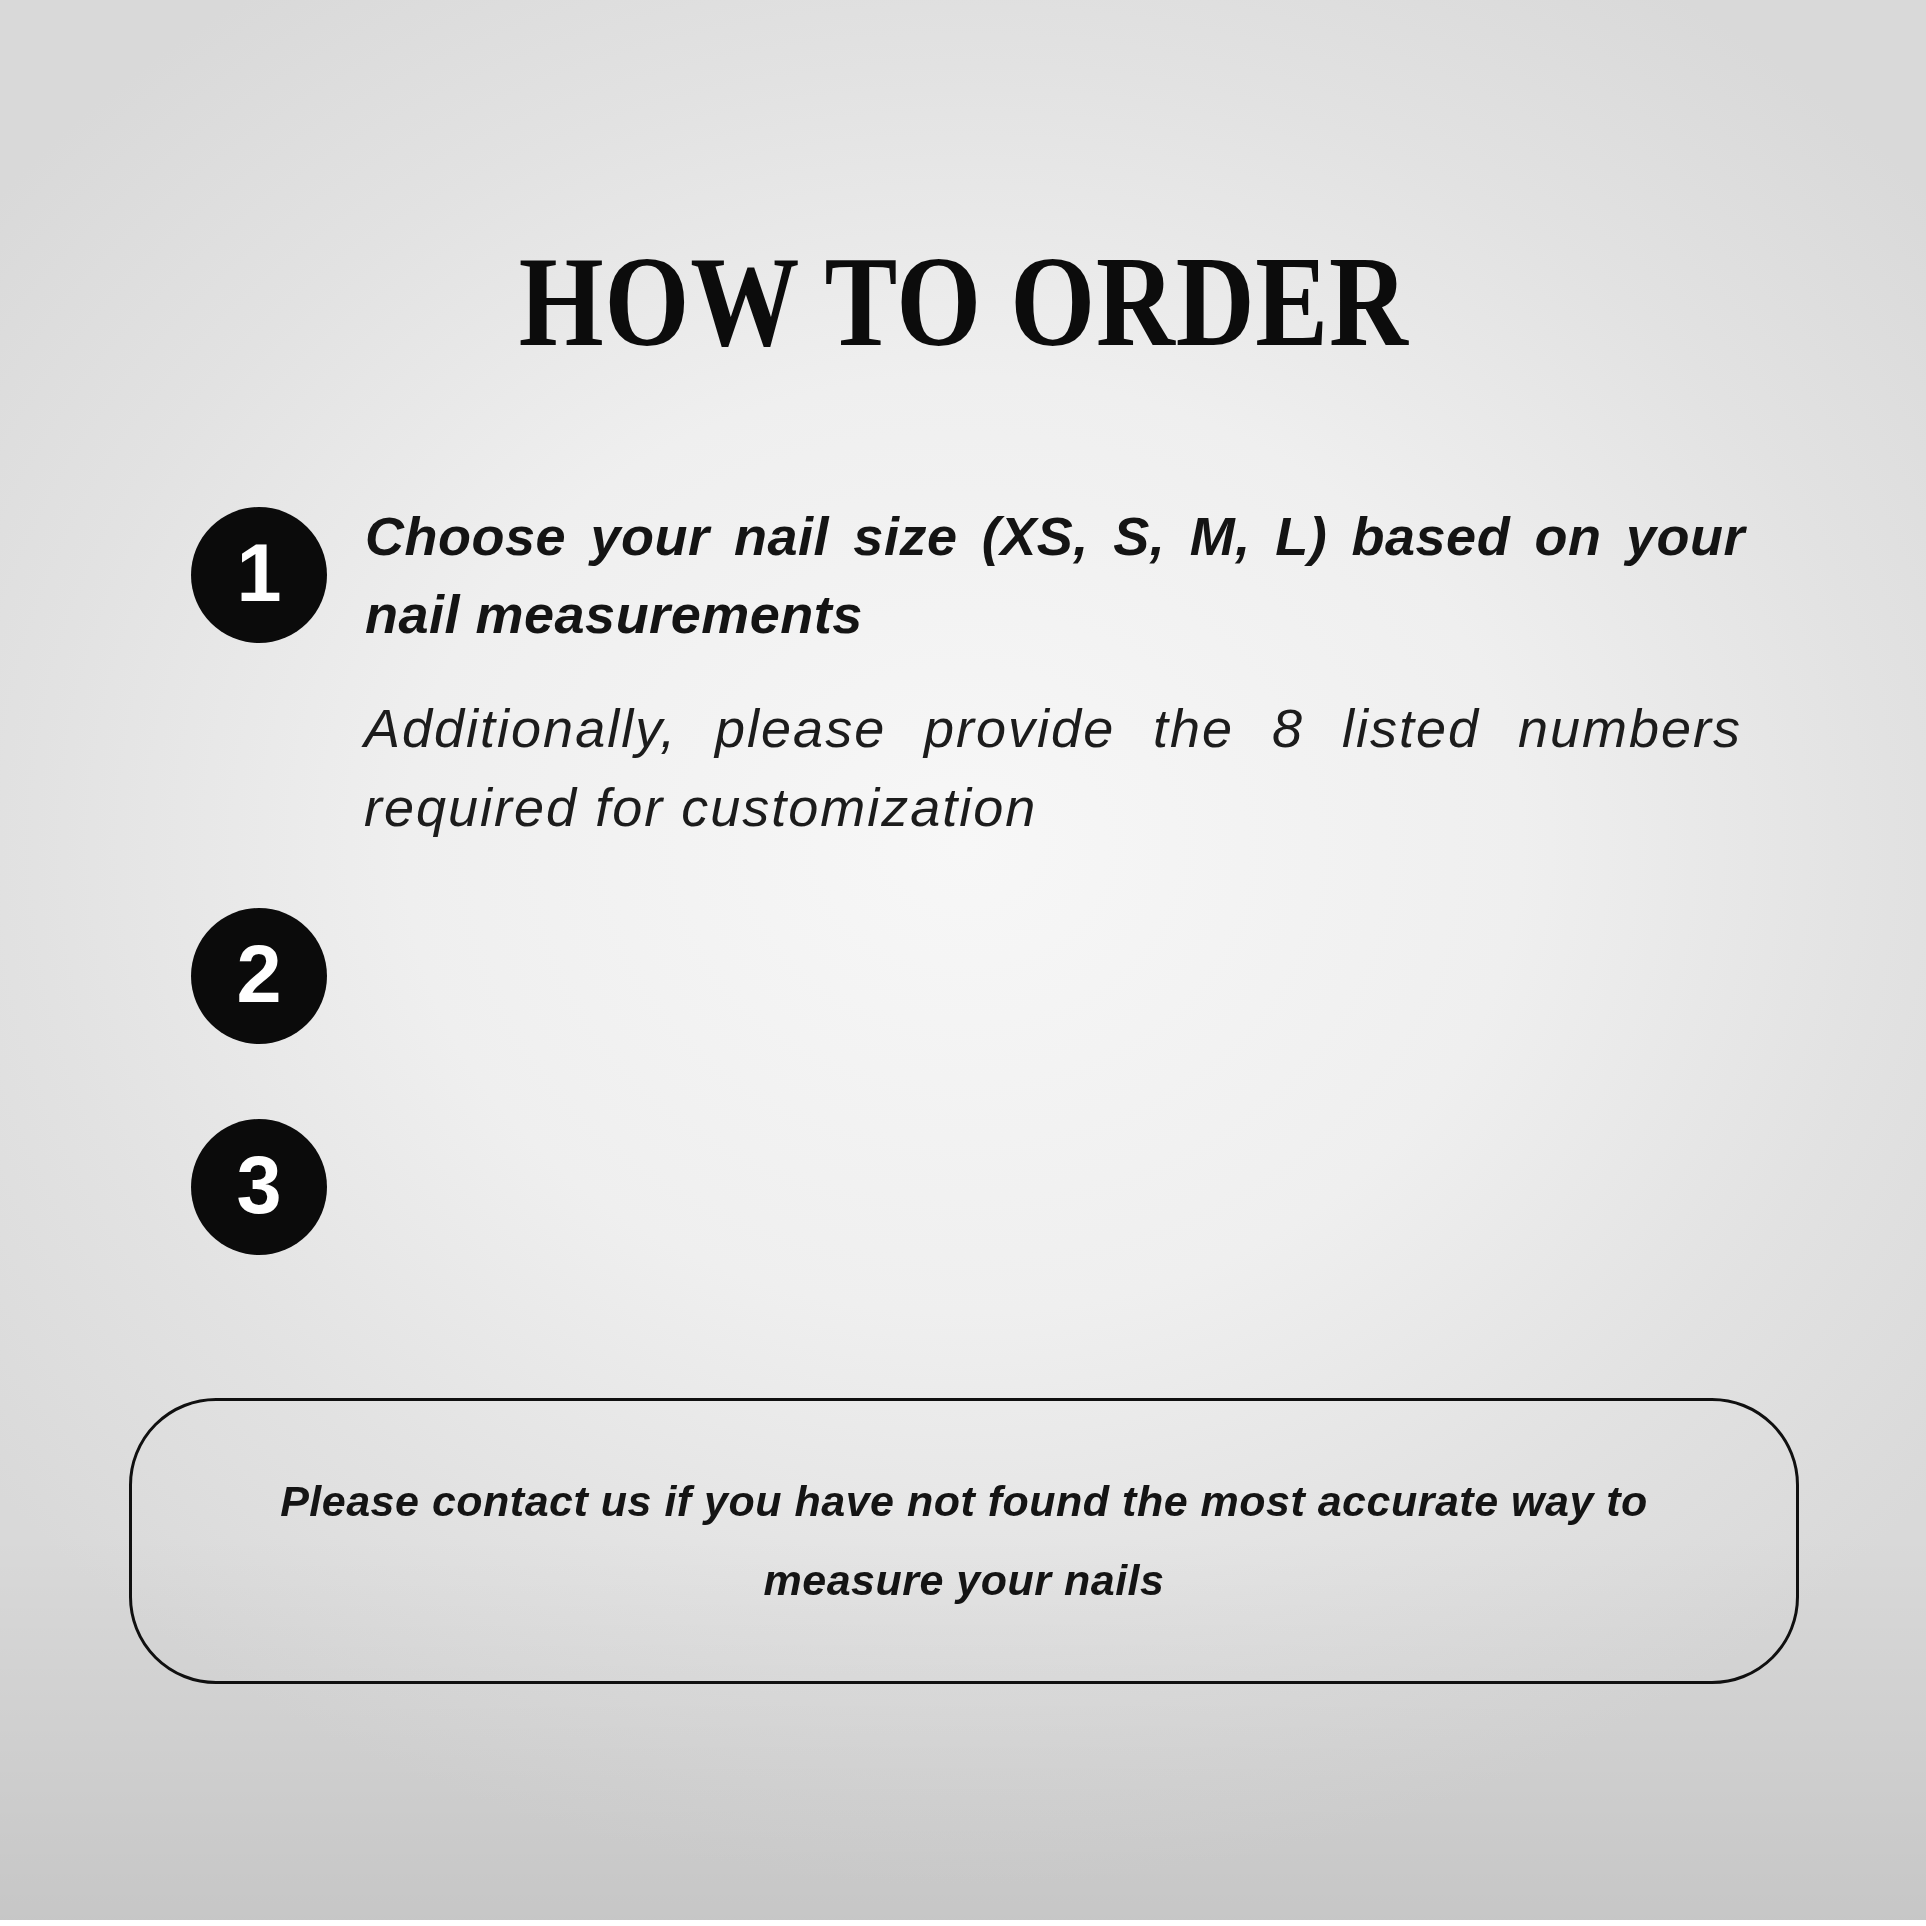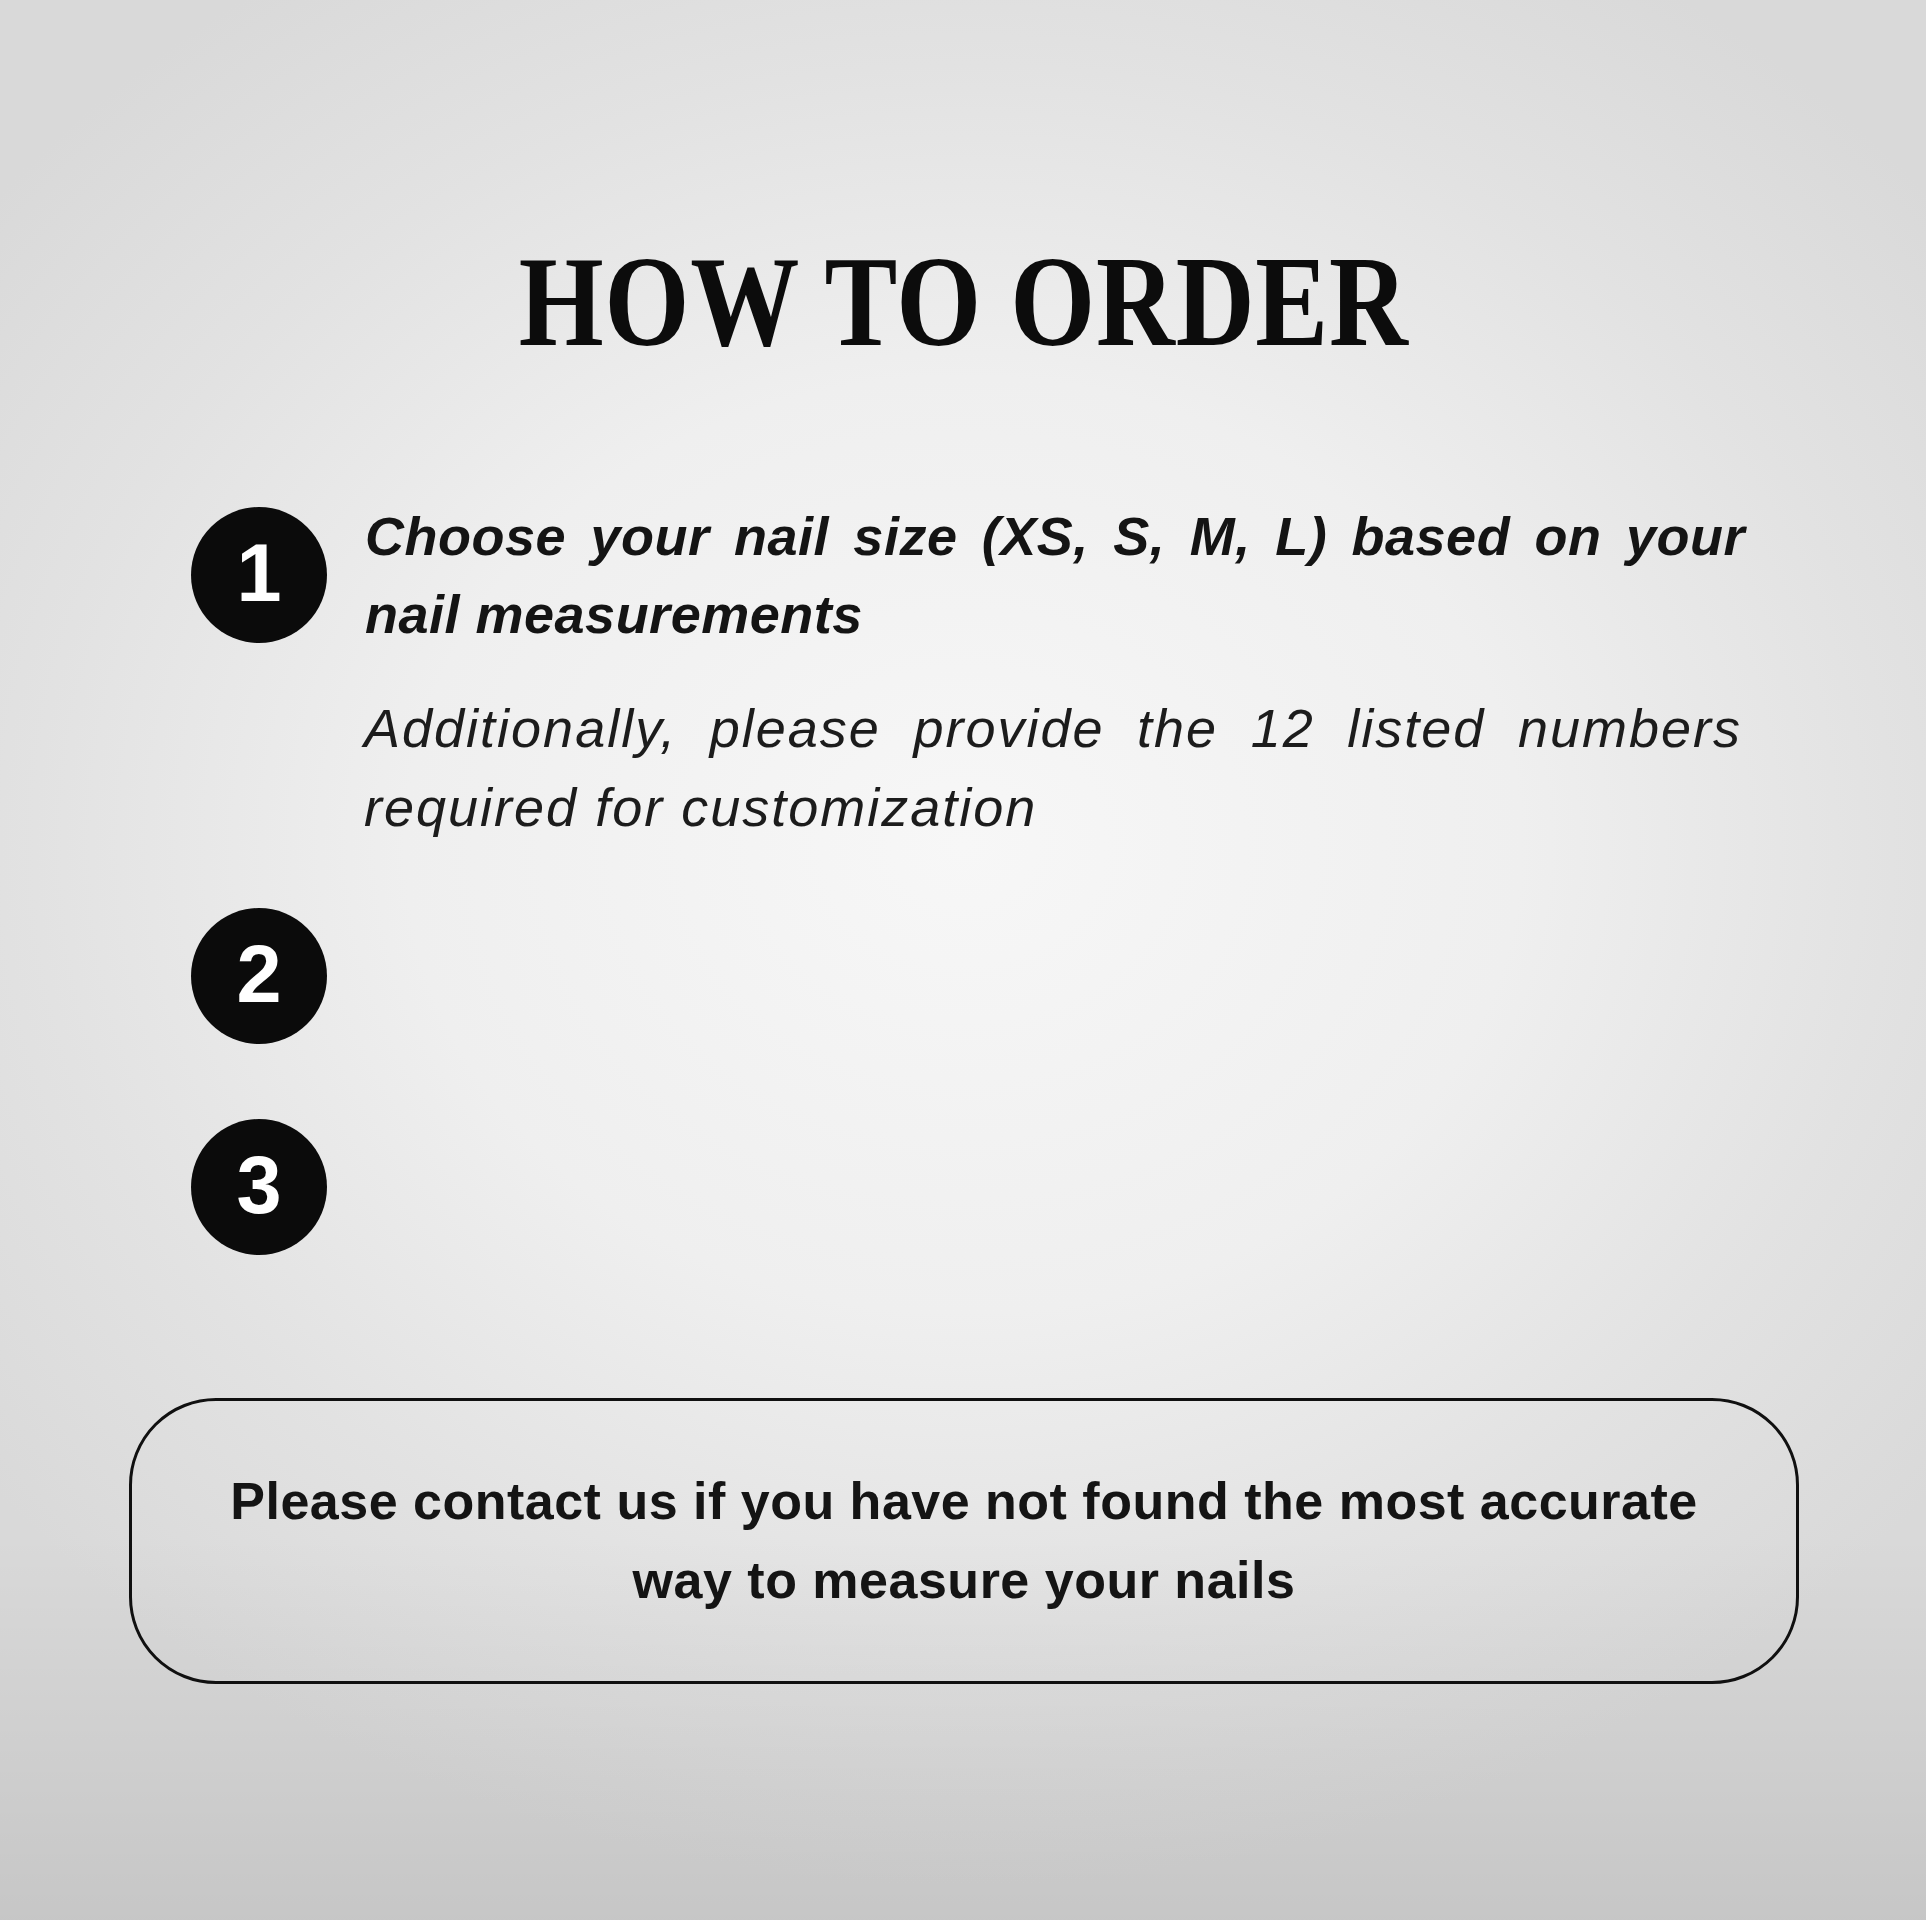--- a/index.html
+++ b/index.html
@@ -108,22 +108,23 @@
     box-sizing: border-box;
     border: 3px solid #101010;
     border-radius: 87px;
     display: flex;
     align-items: center;
     justify-content: center;
   }
   .contact-text {
     width: 1544px;
     text-align: center;
-    font-size: 52px;
+    font-size: 43px;
     font-weight: 700;
+    font-style: italic;
     line-height: 79px;
     letter-spacing: 0.5px;
     color: #141414;
   }
 </style>
 </head>
 <body>
 
 <div class="canvas">
 
@@ -131,21 +132,21 @@
     <span class="title-inner">HOW TO ORDER</span>
   </div>
 
   <div class="step step-1">
     <div class="badge">
       <span>1</span>
     </div>
     <div class="step-heading">Choose your nail size (XS, S, M, L) based on your nail measurements</div>
   </div>
 
-  <div class="step-note">Additionally, please provide the 12 listed numbers required for customization</div>
+  <div class="step-note">Additionally, please provide the 8 listed numbers required for customization</div>
 
   <div class="step step-2">
     <div class="badge">
       <span>2</span>
     </div>
   </div>
 
   <div class="step step-3">
     <div class="badge">
       <span>3</span>

